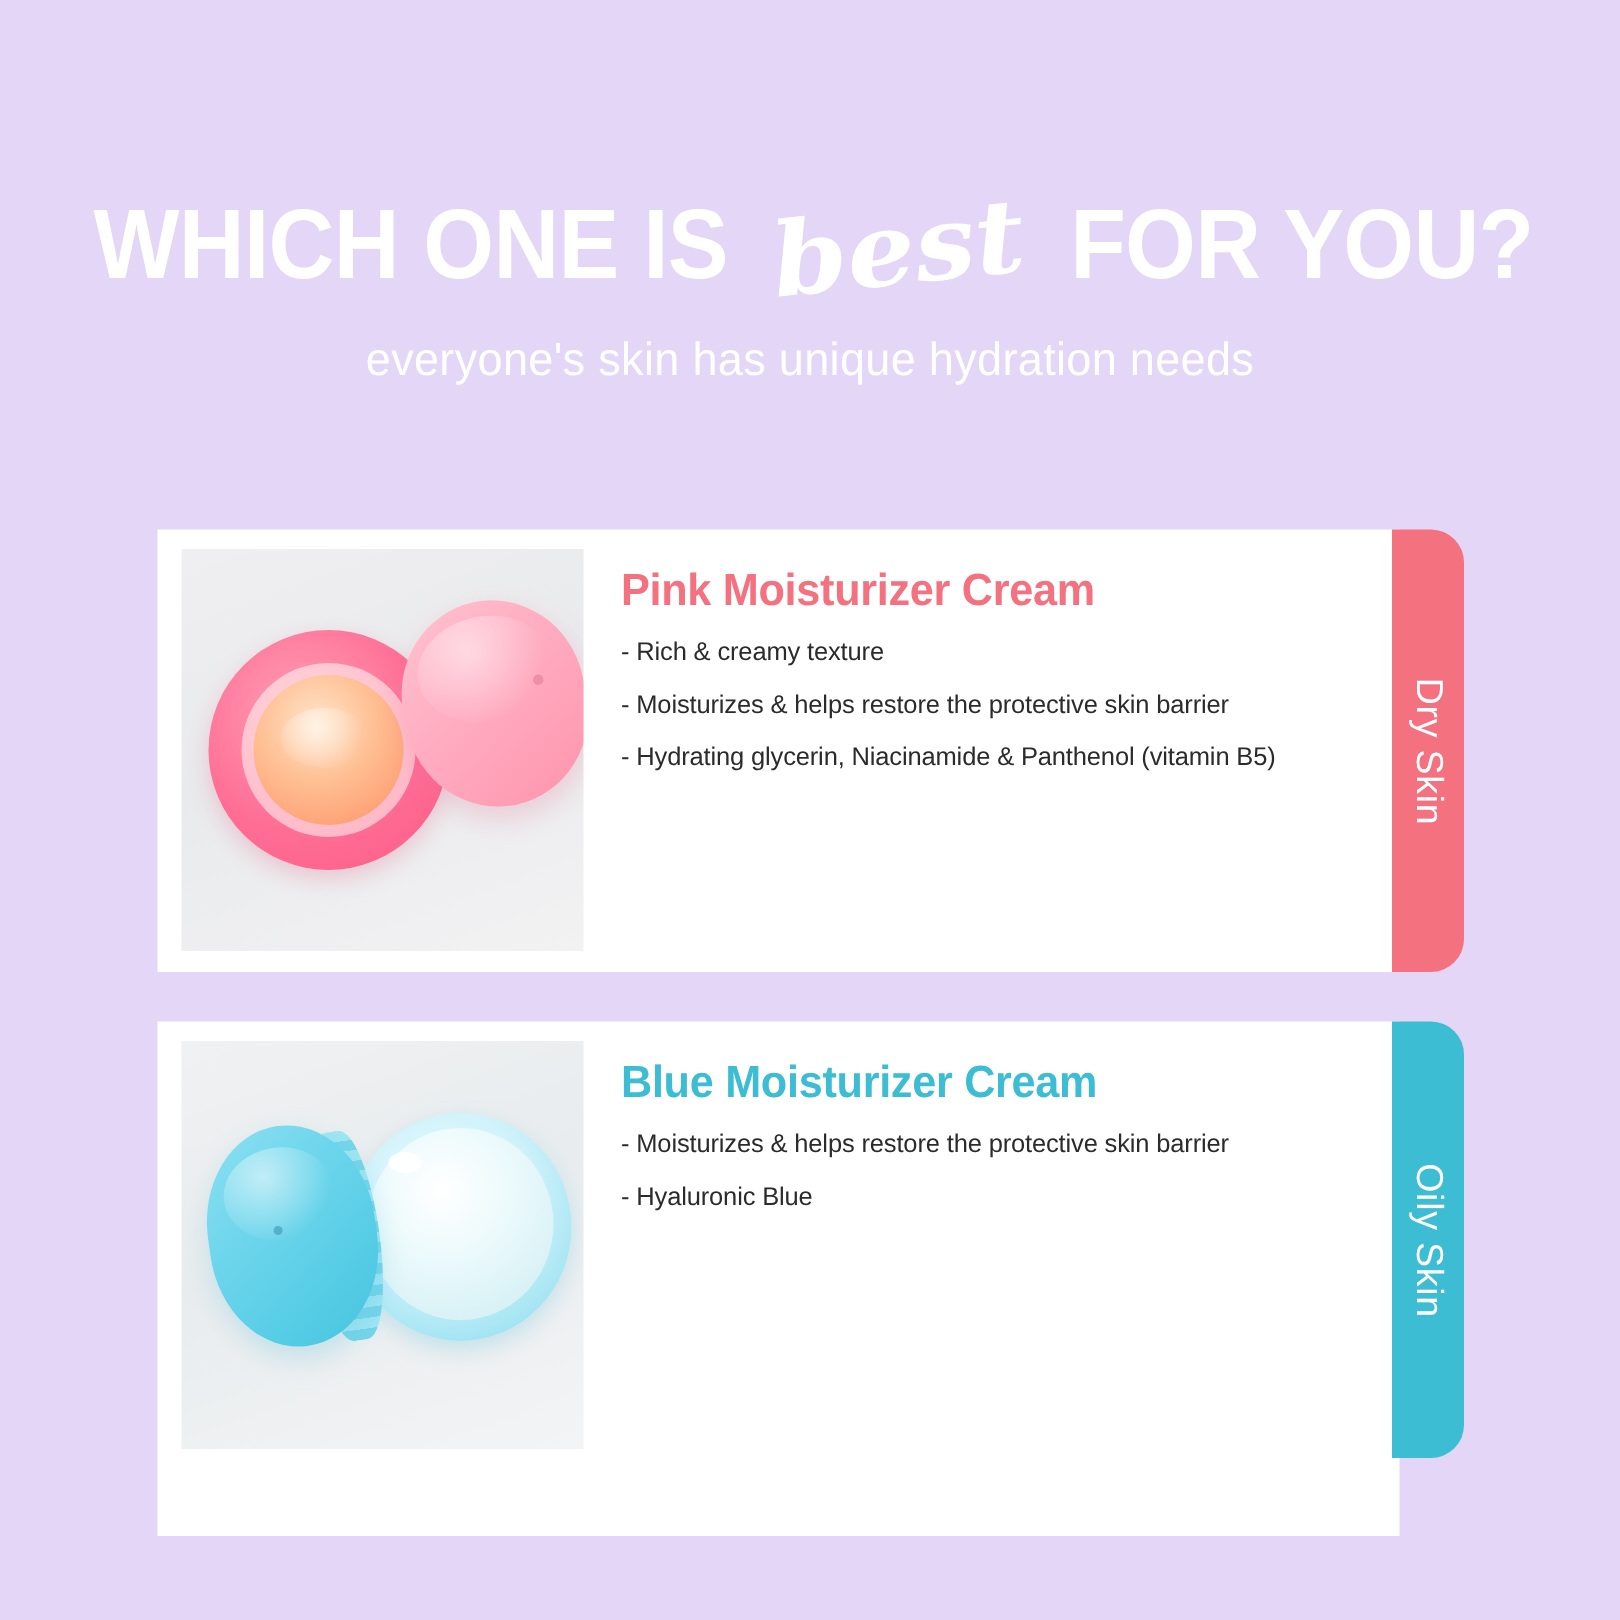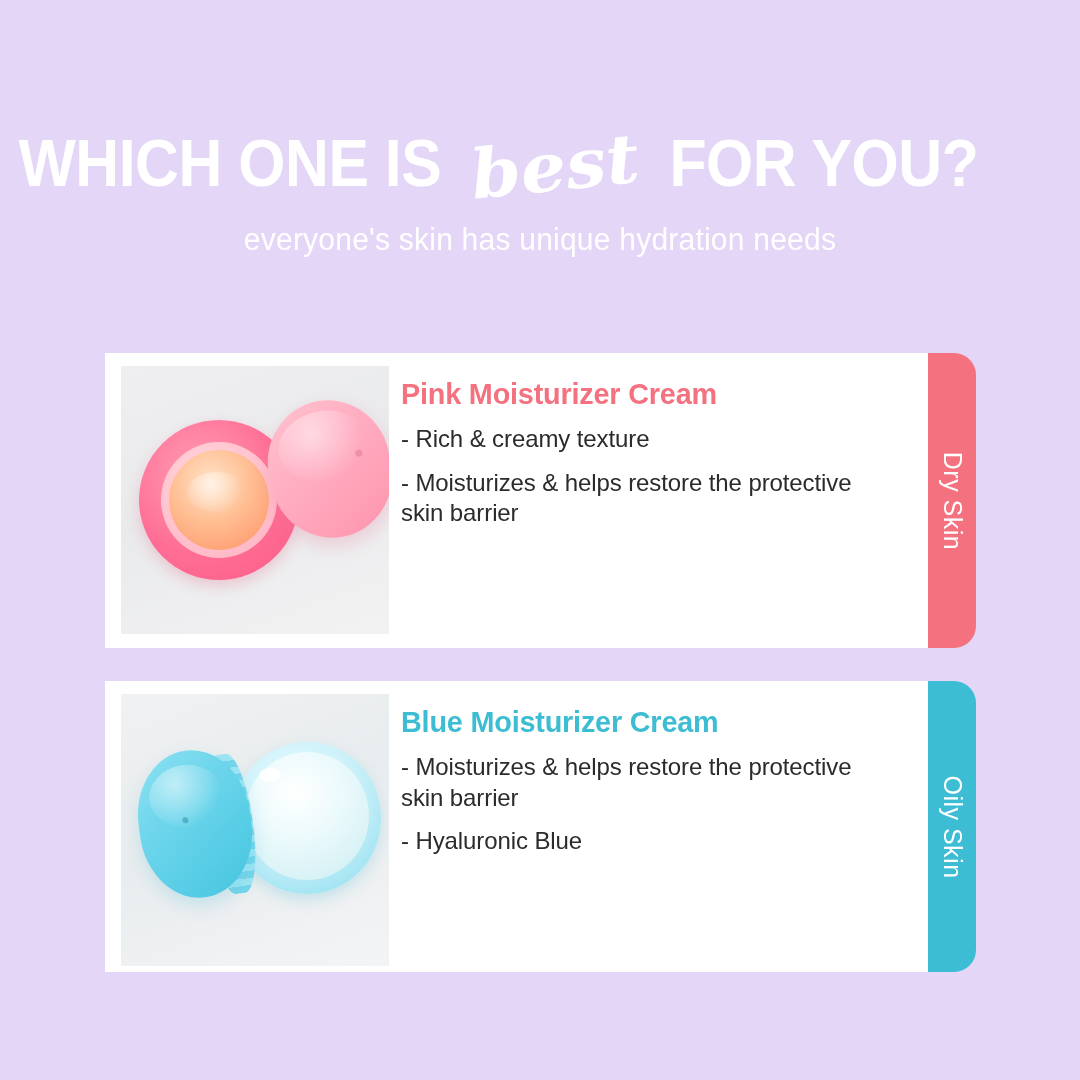--- a/index.html
+++ b/index.html
@@ -21,21 +21,21 @@
   .header {
     position:absolute;
     left:0; top:128px;
     width:1080px;
     text-align:center;
   }
 
   .headline {
     display:flex;
     align-items:baseline;
-    justify-content:flex-start;
+    justify-content:center;
     white-space:nowrap;
     color:#FFFFFF;
     line-height:1;
   }
   .headline .hl-part {
     font-family:"Liberation Sans", sans-serif;
     font-weight:700;
     font-size:66px;
     letter-spacing:-0.5px;
     transform:scaleX(0.92);
@@ -69,21 +69,21 @@
   
   .card {
     position:absolute;
     left:105px;
     width:828px;
     background:#FFFFFF;
     display:flex;
     align-items:flex-start;
   }
   #card-dry  { top:353px;  height:295px; }
-  #card-oily { top:681px;  height:291px; }
+  #card-oily { top:681px;  height:343px; }
 
   .tab {
     position:absolute;
     width:48px;
     background:#F4717F;
     border-top-right-radius:22px;
     border-bottom-right-radius:22px;
   }
   #tab-dry  { left:928px; top:353px;  height:295px; background:#F4717F; }
   #tab-oily { left:928px; top:681px;  height:291px; background:#3DBDD3; }
@@ -222,36 +222,36 @@
     position:absolute;
     left:14px; top:16px;
     width:22px; height:14px;
     border-radius:50%;
     background:rgba(255,255,255,0.9);
   }
 
   
   .content {
     flex:1 1 auto;
-    padding:24px 34px 0 12px;
+    padding:24px 34px 0 25px;
   }
   .product-title {
     font-size:30px;
     font-weight:700;
     letter-spacing:-0.2px;
     line-height:1.1;
     transform:scaleX(0.96);
     transform-origin:left center;
     margin-bottom:14px;
   }
   #title-dry  { color:#F4717F; }
   #title-oily { color:#3DBDD3; }
 
   .feature {
-    font-size:24px;
+    font-size:17px;
     color:#2B2B2B;
     line-height:1.28;
     margin-bottom:13px;
     letter-spacing:-0.1px;
   }
   .feature:last-child { margin-bottom:0; }
 </style>
 </head>
 <body>
 
@@ -274,20 +274,21 @@
       <div class="jar-base-pink"></div>
       <div class="jar-inner-pink"></div>
       <div class="jar-cream-pink"></div>
       <div class="jar-lid-pink"></div>
     </div>
 
     <div class="content">
       <div class="product-title" id="title-dry">Pink Moisturizer Cream</div>
       <div class="feature">- Rich &amp; creamy texture</div>
       <div class="feature">- Moisturizes &amp; helps restore the protective skin barrier</div>
+      <div class="feature">- Hydrating glycerin, Niacinamide &amp; Panthenol (vitamin B5)</div>
     </div>
   </div>
 
   <div class="tab" id="tab-dry">
     <span class="tab-label">Dry Skin</span>
   </div>
 
   <div class="card" id="card-oily">
 
     <div class="photo" id="photo-oily">

